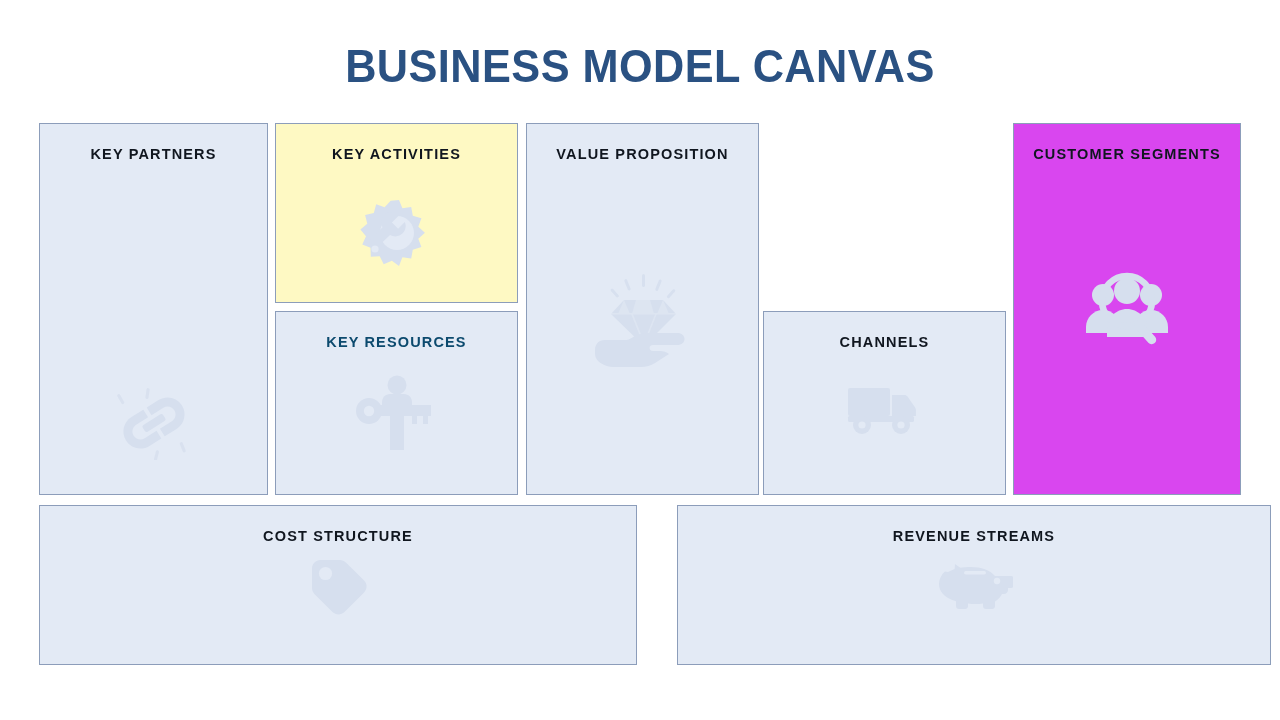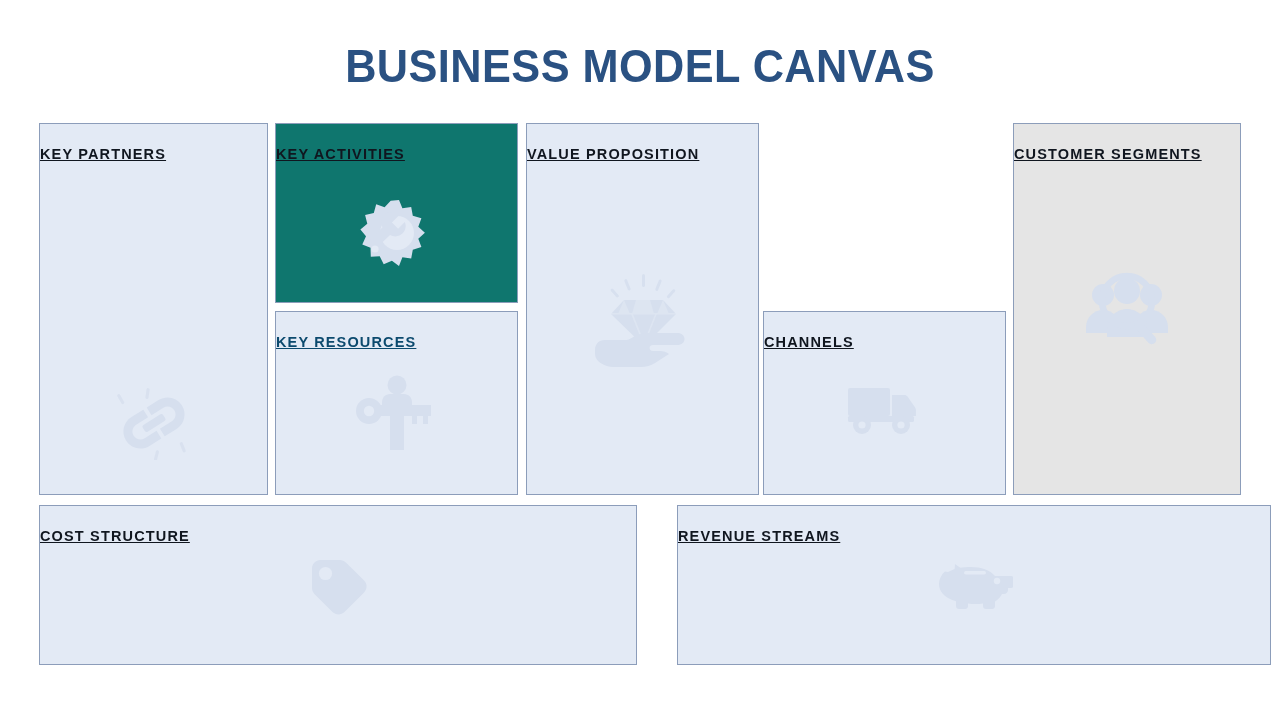--- a/index.html
+++ b/index.html
@@ -47,28 +47,28 @@
     box-sizing: border-box;
     background: #e3eaf5;
     border: 1px solid #8c9dba;
     overflow: hidden;
   }
   .card-title {
     position: absolute;
     left: 0;
     right: 0;
     top: 22px;
+    text-align: center;
     font-family: "Liberation Sans", sans-serif;
     font-size: 14.5px;
     font-weight: bold;
     letter-spacing: 1.15px;
     color: #10161f;
     white-space: nowrap;
     line-height: 16px;
-    text-decoration: underline;
   }
   .card-icon {
     position: absolute;
     left: 50%;
     transform: translateX(-50%);
     color: #d6dfee;
     line-height: 0;
   }
   .card-icon svg { display: block; }
 
@@ -120,21 +120,21 @@
         <g opacity="0.75">
           <rect x="8" y="8" width="3.2" height="11" rx="1.6" transform="rotate(-30 9 13)"></rect>
           <rect x="35" y="2" width="3.2" height="11" rx="1.6" transform="rotate(8 36 7)"></rect>
           <rect x="70" y="56" width="3.2" height="11" rx="1.6" transform="rotate(-22 71 61)"></rect>
           <rect x="44" y="64" width="3.2" height="11" rx="1.6" transform="rotate(14 45 69)"></rect>
         </g>
       </svg>
     </div>
   </div>
 
-  <div class="bmc-card" id="card-key-activities" style="background: #0f766e; border-color: rgb(140, 157, 186);">
+  <div class="bmc-card" id="card-key-activities" style="background: #fef9c3; border-color: rgb(140, 157, 186);">
     <div class="card-title" style="color: rgb(16, 22, 31);">KEY ACTIVITIES</div>
     <div class="card-icon" style="color: rgb(214, 223, 238);">
       <svg width="76" height="78" viewBox="0 0 76 78" fill="currentColor">
         <path d="M40 6l3.4 8.2 8.8-1.3 1.6 8.8 8.6 2.6-3.1 8.4 6.6 6-6.6 6 3.1 8.4-8.6 2.6-1.6 8.8-8.8-1.3L40 72l-7.1-5.2-8.2 3.4-4-8-8.9.5-.3-8.9-8.2-3.4 3.7-8.1-5.6-6.9 6.9-5.6-2.2-8.7 8.7-2.2 2.4-8.6 8.4 3 6.1-6.6z"></path>
         <circle cx="38" cy="39" r="17" fill="#e3eaf5"></circle>
         <path d="M31 17.5c-6.2 0-11.2 5-11.2 11.2 0 2 .5 3.8 1.4 5.4L8.5 47.3c-2.1 2.1-2.1 5.6 0 7.7 2.1 2.1 5.6 2.1 7.7 0l13.2-12.7c1.7 1 3.7 1.6 5.8 1.6 6.2 0 11.2-5 11.2-11.2 0-1.6-.3-3.1-.9-4.5l-7.3 7.3-6.8-6.8 7.3-7.3c-1.5-.7-3.1-1-4.7-1z" fill="currentColor" transform="translate(4,2) scale(0.92)"></path>
         <circle cx="16" cy="55" r="3.6" fill="#e3eaf5"></circle>
       </svg>
     </div>
   </div>
@@ -191,21 +191,21 @@
         <path d="M45 13h12.5c1.2 0 2.3.6 3 1.6l7.6 11c.5.8.8 1.7.8 2.6V34H45V13z"></path>
         <rect x="1" y="34" width="66" height="6" rx="1.5"></rect>
         <circle cx="15" cy="43" r="9"></circle>
         <circle cx="15" cy="43" r="3.6" fill="#e3eaf5"></circle>
         <circle cx="54" cy="43" r="9"></circle>
         <circle cx="54" cy="43" r="3.6" fill="#e3eaf5"></circle>
       </svg>
     </div>
   </div>
 
-  <div class="bmc-card" id="card-cust-seg" style="background: #e5e5e5; border-color: rgb(140, 157, 186); padding-left: 6px;">
+  <div class="bmc-card" id="card-cust-seg" style="background: #d946ef; border-color: rgb(140, 157, 186); padding-left: 6px;">
     <div class="card-title" style="color: rgb(16, 22, 31);">CUSTOMER SEGMENTS</div>
     <div class="card-icon" style="color: rgb(214, 223, 238);">
       <svg width="88" height="80" viewBox="0 0 88 80" fill="currentColor">
 
         <circle cx="20" cy="26" r="11"></circle>
         <path d="M3 58c0-9.4 7.6-17 17-17s17 7.6 17 17v6H3v-6z"></path>
 
         <circle cx="68" cy="26" r="11"></circle>
         <path d="M51 58c0-9.4 7.6-17 17-17s17 7.6 17 17v6H51v-6z"></path>
 

